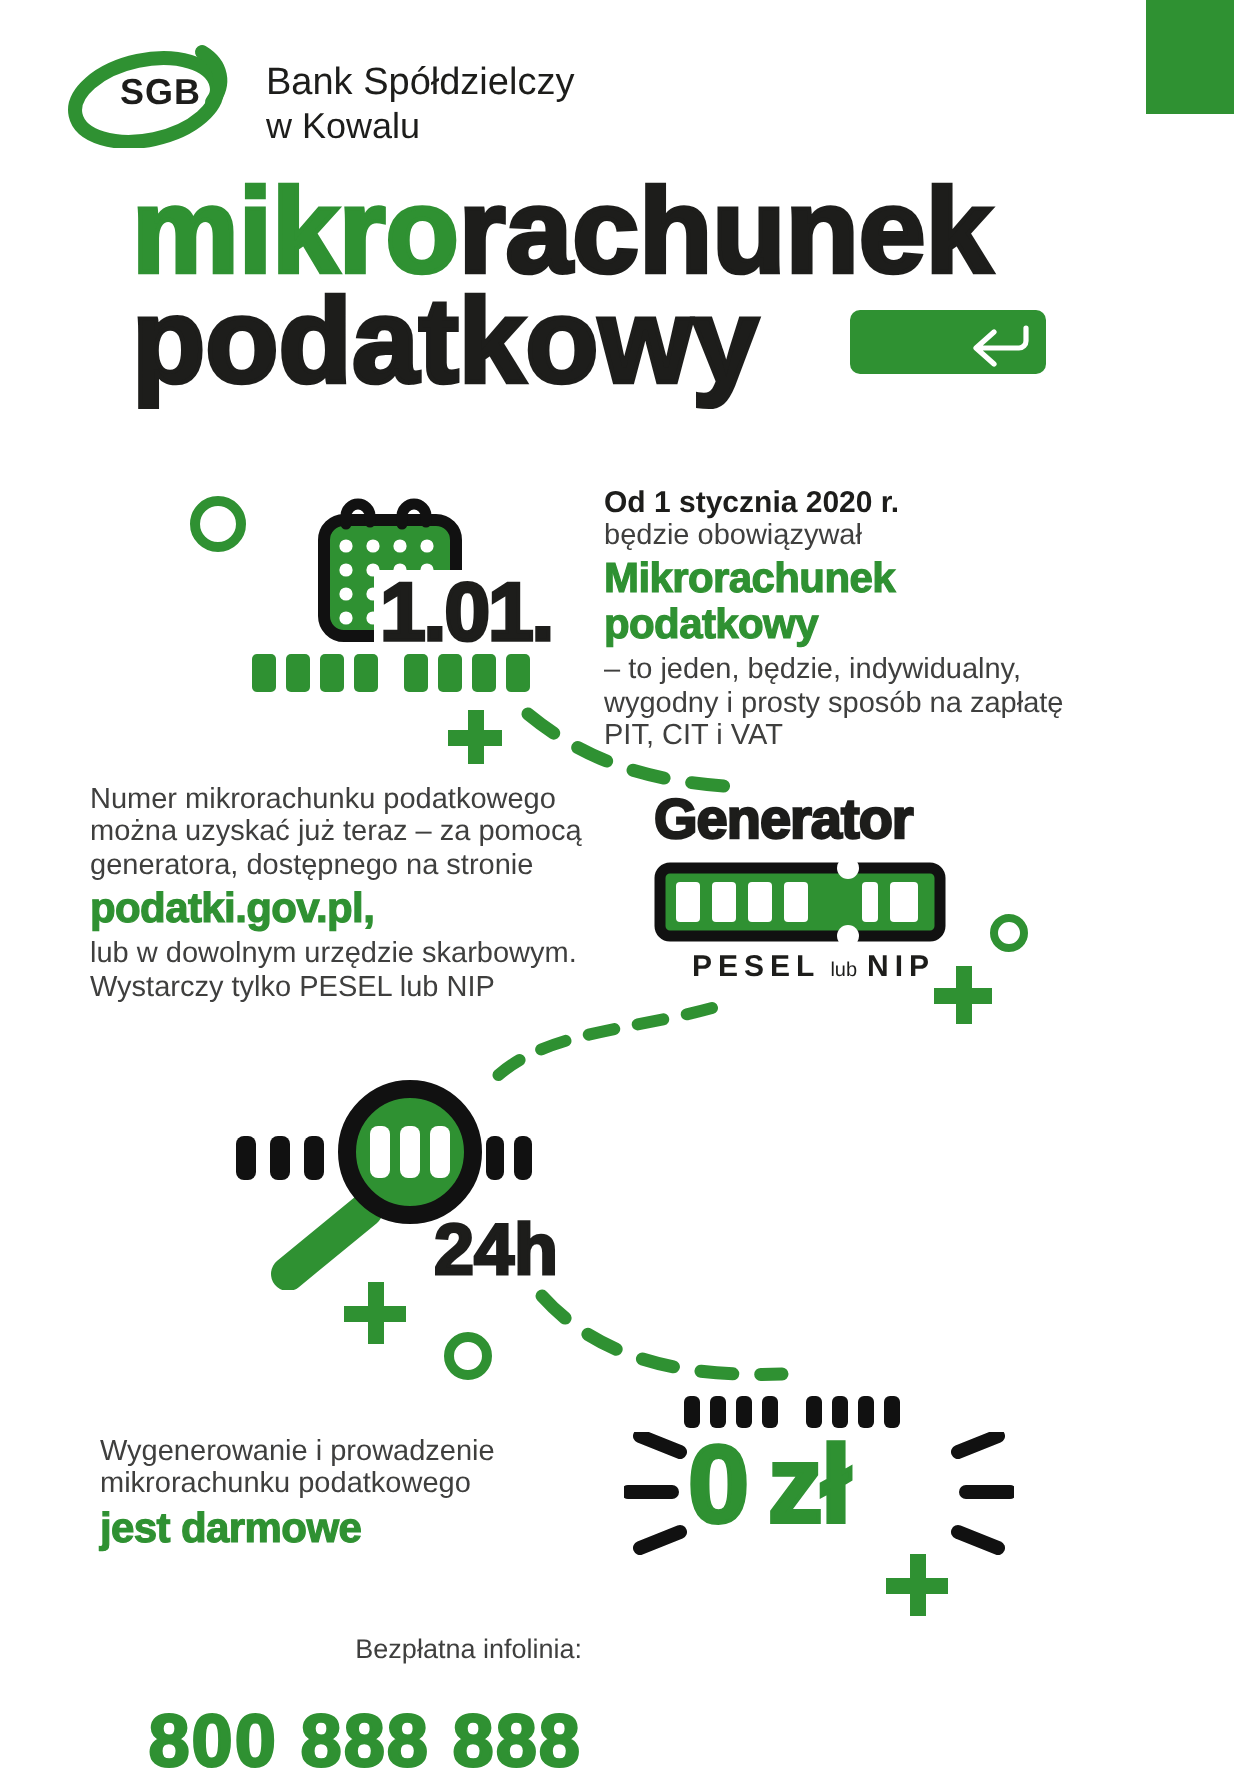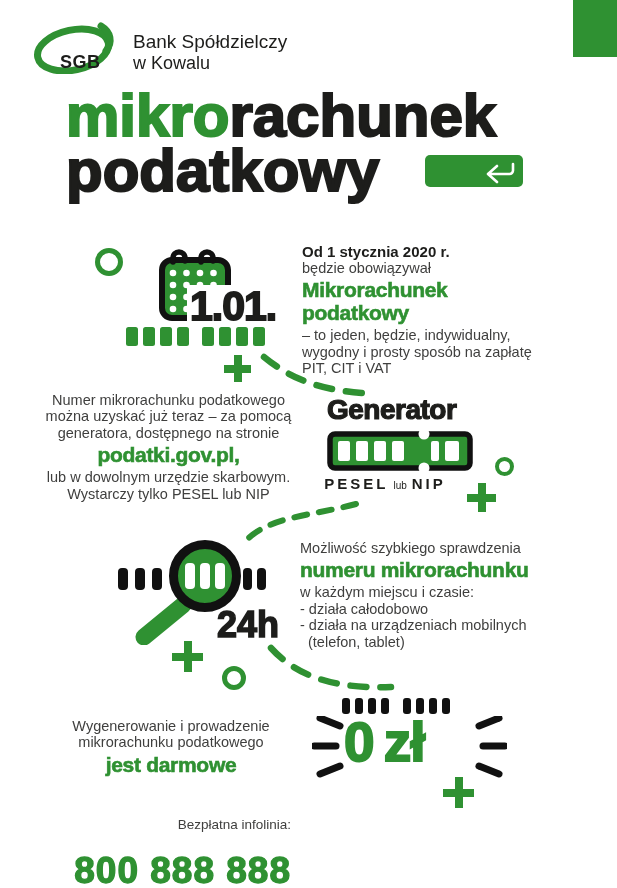--- a/index.html
+++ b/index.html
@@ -13,39 +13,39 @@
     width:617px;height:888px;
     font-family:"Liberation Sans","DejaVu Sans",sans-serif;
     position:relative;overflow:hidden;
   }
   .abs{position:absolute}
   .poster{position:relative;width:617px;height:888px;background:#fff;overflow:hidden}
 
   
   .corner-square{left:573px;top:0;width:44px;height:57px;background:var(--green)}
   .logo-svg{left:33px;top:18px}
-  .logo-text{left:60px;top:52px;font-size:18px;font-weight:bold;color:var(--ink);letter-spacing:.5px}
+  .logo-text{left:60px;top:36px;font-size:18px;font-weight:bold;color:var(--ink);letter-spacing:.5px}
   .bank-name{left:133px;top:31px;color:var(--ink)}
   .bank-name .b1{font-size:19px;font-weight:normal;line-height:22px}
   .bank-name .b2{font-size:18px;line-height:21px}
 
   
   .title{left:66px;top:88px;font-weight:bold;color:var(--ink);
          font-size:60px;line-height:55px;letter-spacing:0;
          -webkit-text-stroke:2.2px var(--ink)}
   .title .g{color:var(--green);-webkit-text-stroke-color:var(--green)}
   .enter-key{left:425px;top:155px;width:98px;height:32px;background:var(--green);border-radius:5px}
 
   
   .tb{width:235px}
   .small{font-size:14.5px;line-height:16.4px;color:var(--body)}
   .sb{font-size:15px;font-weight:bold;color:var(--ink);line-height:17px}
   .hl{font-size:21px;font-weight:bold;color:var(--green);line-height:23px;
       margin:2px 0 3px;letter-spacing:-.3px;-webkit-text-stroke:.6px var(--green)}
-  .right{text-align:center}
+  .right{text-align:left}
   .indent{padding-left:8px}
 
   
   .heavy{font-weight:bold;color:var(--ink)}
   .date-label{left:187px;top:285px;background:#fff;padding:1px 5px 2px 3px;
               font-size:41px;line-height:1;-webkit-text-stroke:1.8px var(--ink);letter-spacing:-1px}
   .gen-title{left:327px;top:394px;font-size:28px;letter-spacing:-.5px;-webkit-text-stroke:1.2px var(--ink)}
   .badge-24h{left:217px;top:604px;font-size:36px;-webkit-text-stroke:1.5px var(--ink)}
   .badge-zero{left:344px;top:712px;font-size:55px;font-weight:bold;color:var(--green);
               letter-spacing:-1px;word-spacing:-4px;line-height:1.1;
@@ -76,21 +76,21 @@
 
   .dash{fill:none;stroke:var(--green);stroke-width:6.5;stroke-linecap:round;stroke-dasharray:16 14}
   .dash.thin{stroke-width:6;stroke-dasharray:13 12}
 
   
   .text-intro{left:302px;top:243px}
   .text-generator{left:45px;top:392px;width:247px}
   .text-availability{left:300px;top:540px;width:255px}
   .text-free{left:50px;top:718px;width:242px}
 
-  .gen-label{left:312px;top:475px;width:146px;display:flex;justify-content:center;
+  .gen-label{left:346px;top:475px;width:146px;display:flex;justify-content:flex-start;
              align-items:baseline;gap:5px;color:var(--ink)}
   .gen-label .plabel{font-size:15px;font-weight:bold;letter-spacing:3px}
   .gen-label .lub{font-size:10px;font-weight:normal;letter-spacing:0}
 
   
   .footer{left:60px;top:817px;width:231px;text-align:right}
   .f-label{font-size:13.5px;color:var(--body)}
   .f-phone{font-size:37px;font-weight:bold;color:var(--green);letter-spacing:1px;
            margin-top:18px;-webkit-text-stroke:1.3px var(--green)}
   .f-web{font-size:20px;font-weight:bold;color:var(--green);margin-top:1px;
@@ -218,28 +218,20 @@
     <g fill="#fff">
       <rect x="73" y="28" width="10" height="26" rx="4"></rect>
       <rect x="88" y="28" width="10" height="26" rx="4"></rect>
       <rect x="103" y="28" width="10" height="26" rx="4"></rect>
     </g>
   </svg>
   <div class="abs heavy badge-24h">24h</div>
   <div class="abs plus plus-3"></div>
   <div class="abs ring ring-3"></div>
 
-  <div class="abs tb text-availability">
-    <div class="small">Możliwość szybkiego sprawdzenia</div>
-    <div class="hl">numeru mikrorachunku</div>
-    <div class="small">w każdym miejscu i czasie:</div>
-    <div class="small">- działa całodobowo</div>
-    <div class="small">- działa na urządzeniach mobilnych</div>
-    <div class="small indent">(telefon, tablet)</div>
-  </div>
 
   <div class="abs right text-free">
     <div class="small">Wygenerowanie i prowadzenie</div>
     <div class="small">mikrorachunku podatkowego</div>
     <div class="hl">jest darmowe</div>
   </div>
 
   <div class="abs kbars kbars-free">
     <i></i>
       <i></i>

